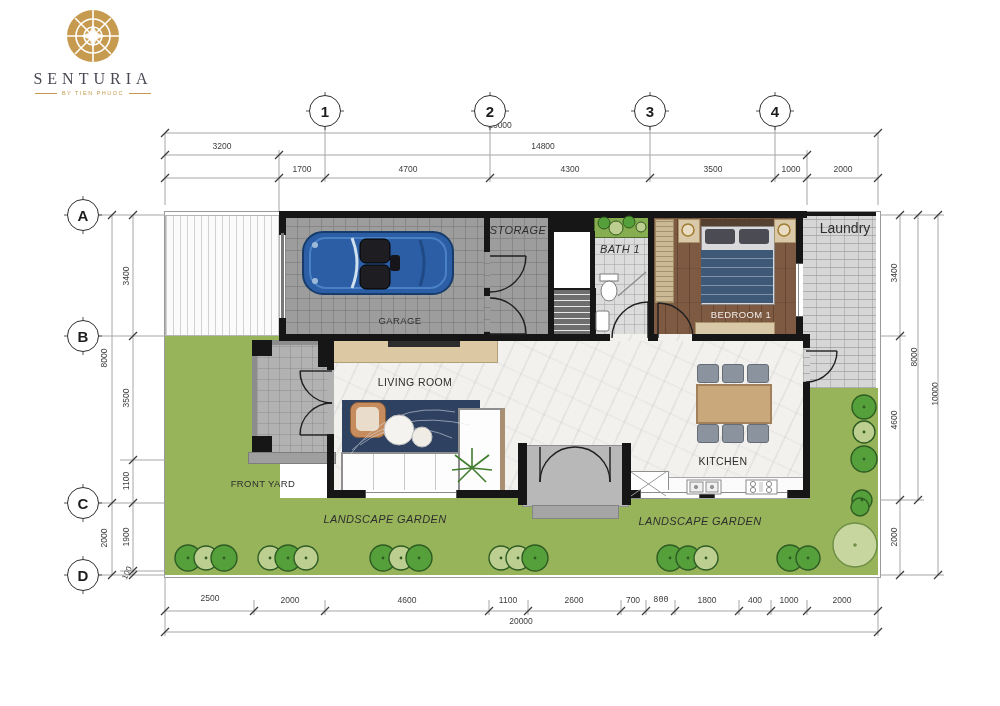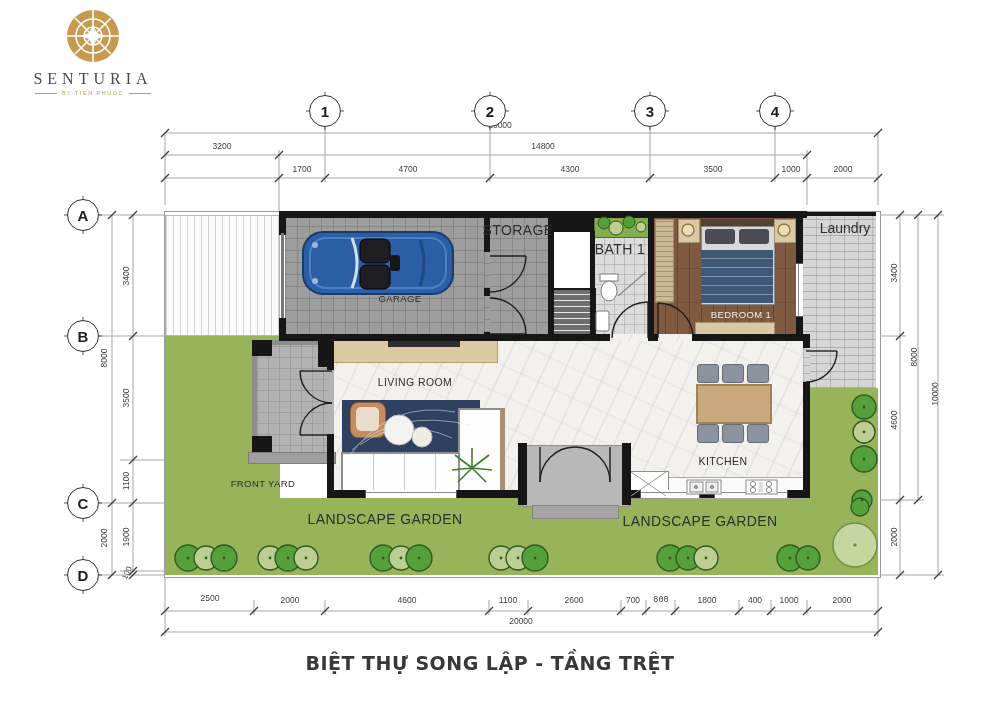--- a/index.html
+++ b/index.html
@@ -5,21 +5,21 @@
   html,body{margin:0;padding:0;background:#fff;}
   #canvas{position:relative;width:1000px;height:706px;background:#fff;overflow:hidden;
           font-family:"Liberation Sans","DejaVu Sans",sans-serif;}
   .abs{position:absolute;}
   
   .dim{position:absolute;font-size:8.5px;color:#3d3d3d;transform:translate(-50%,-50%);white-space:nowrap;}
   .vdim{position:absolute;font-size:8.5px;color:#3d3d3d;transform:translate(-50%,-50%) rotate(-90deg);white-space:nowrap;}
   .vdim-tilt{position:absolute;font-size:8px;color:#3d3d3d;transform:translate(-50%,-50%) rotate(-65deg);white-space:nowrap;}
   .room-label{position:absolute;font-size:9.5px;color:#2e2e2e;letter-spacing:.4px;transform:translate(-50%,-50%);white-space:nowrap;}
   .room-label.big{font-size:10.5px;}
-  .room-label.small{font-size:14px;}
+  .room-label.small{font-size:11px;font-style:italic;}
   .grid-bubble{position:absolute;width:30px;height:30px;border:1.6px solid #2f2f2f;border-radius:50%;
                background:#fff;transform:translate(-50%,-50%);display:flex;align-items:center;justify-content:center;
                font-weight:bold;font-size:15px;color:#1d1d1d;z-index:6;}
   
   .green{background:#97b45a;}
   .wall{position:absolute;background:#161616;z-index:4;}
   .gap{position:absolute;z-index:5;}
   .window{position:absolute;z-index:5;background:linear-gradient(#fff 0 2.5px,#8a8a8a 2.5px 3.5px,#fff 3.5px 100%);border-left:1px solid #555;border-right:1px solid #555;}
   .tile-gray{background:#9d9d9d;
       background-image:repeating-linear-gradient(0deg,rgba(118,118,118,.55) 0 1px,transparent 1px 12px),
@@ -469,26 +469,25 @@
   <div class="dim" style="left:508px;top:600px;">1100</div>
   <div class="dim" style="left:574px;top:600px;">2600</div>
   <div class="dim" style="left:633px;top:600px;">700</div>
   <div class="dim" style="left:661px;top:600px;font-family:Liberation Mono, monospace;">800</div>
   <div class="dim" style="left:707px;top:600px;">1800</div>
   <div class="dim" style="left:755px;top:600px;">400</div>
   <div class="dim" style="left:789px;top:600px;">1000</div>
   <div class="dim" style="left:842px;top:600px;">2000</div>
   <div class="dim" style="left:521px;top:621px;">20000</div>
 
-  <div class="room-label" style="left:400px;top:298px;z-index:6;">GARAGE</div>
+  <div class="room-label" style="left:400px;top:320px;z-index:6;">GARAGE</div>
   <div class="room-label small" style="left:518px;top:230px;z-index:6;">STORAGE</div>
   <div class="room-label small" style="left:620px;top:249px;z-index:6;">BATH 1</div>
   <div class="room-label" style="left:741px;top:314px;z-index:6;color:#f0ede8;">BEDROOM 1</div>
   <div class="room-label" style="left:845px;top:228px;z-index:6;letter-spacing:0;font-size:14px;">Laundry</div>
   <div class="room-label big" style="left:415px;top:382px;z-index:6;">LIVING ROOM</div>
   <div class="room-label big" style="left:723px;top:461px;z-index:6;">KITCHEN</div>
   <div class="room-label" style="left:263px;top:483px;z-index:6;">FRONT YARD</div>
   <div class="room-label small" style="left:385px;top:519px;z-index:6;">LANDSCAPE GARDEN</div>
   <div class="room-label small" style="left:700px;top:521px;z-index:6;">LANDSCAPE GARDEN</div>
 
-  <div id="plan-title">BIỆT THỰ SONG LẬP - TẦNG TRỆT</div>
 
 </div>
 
 </body></html>

